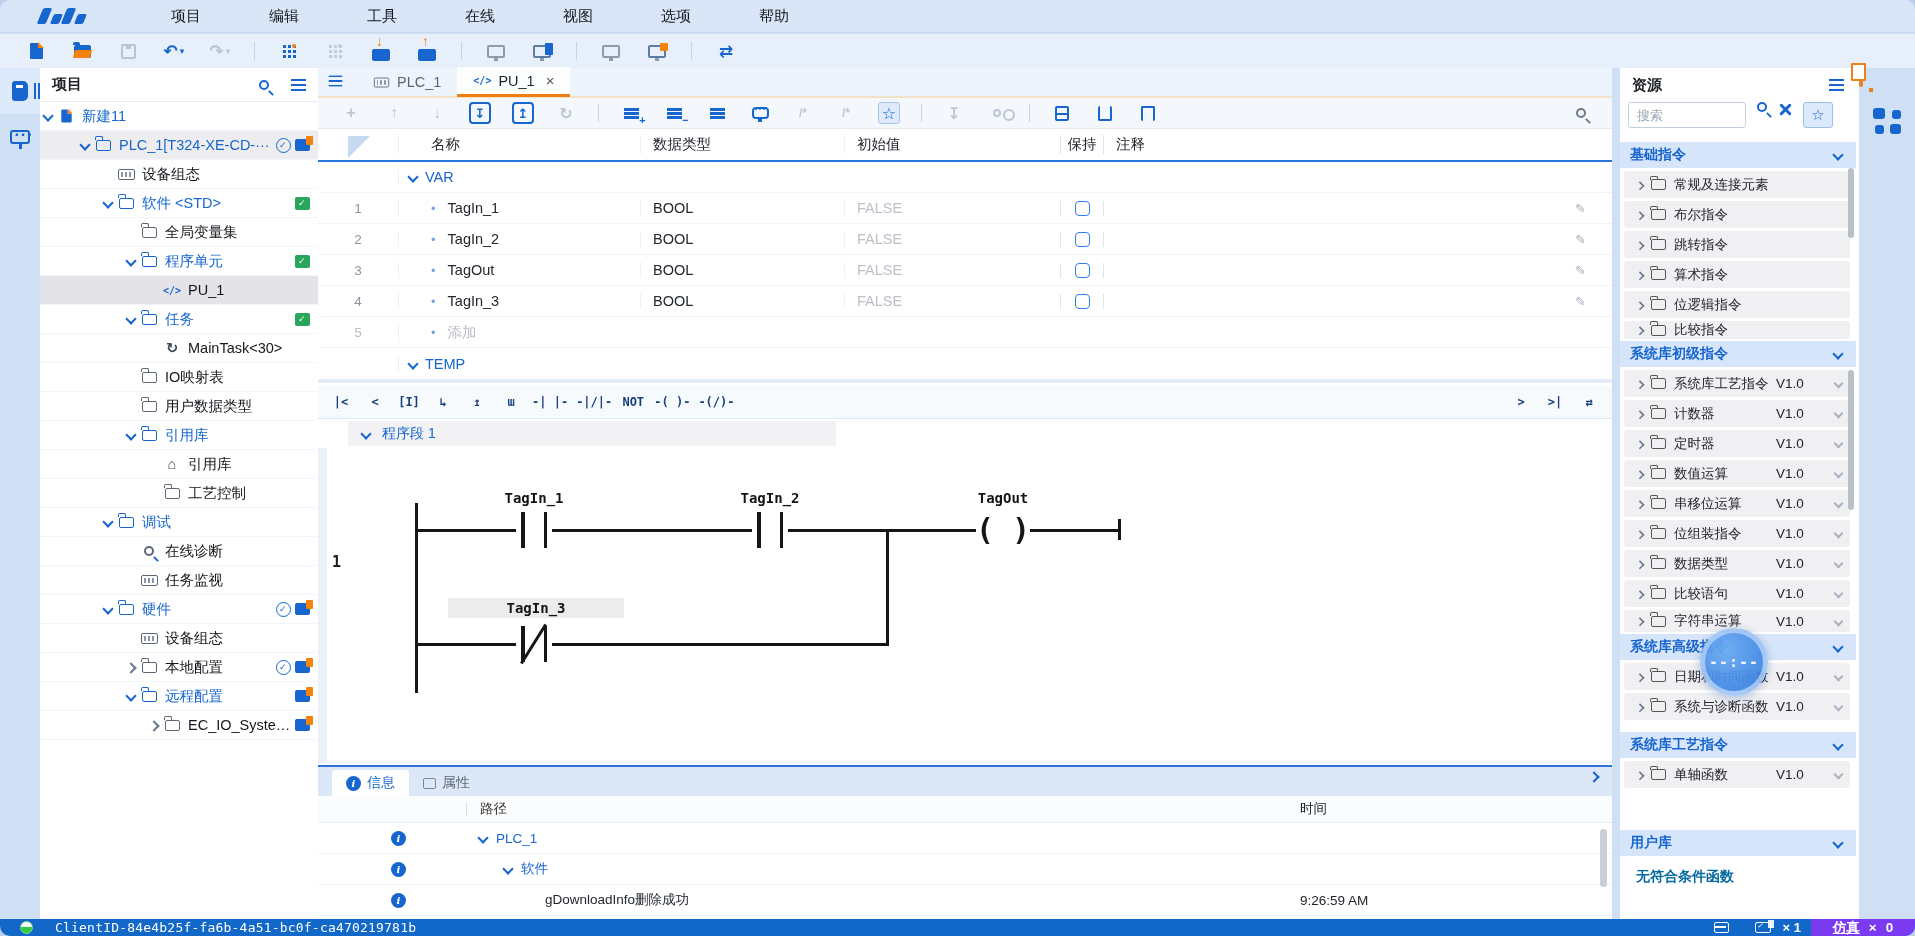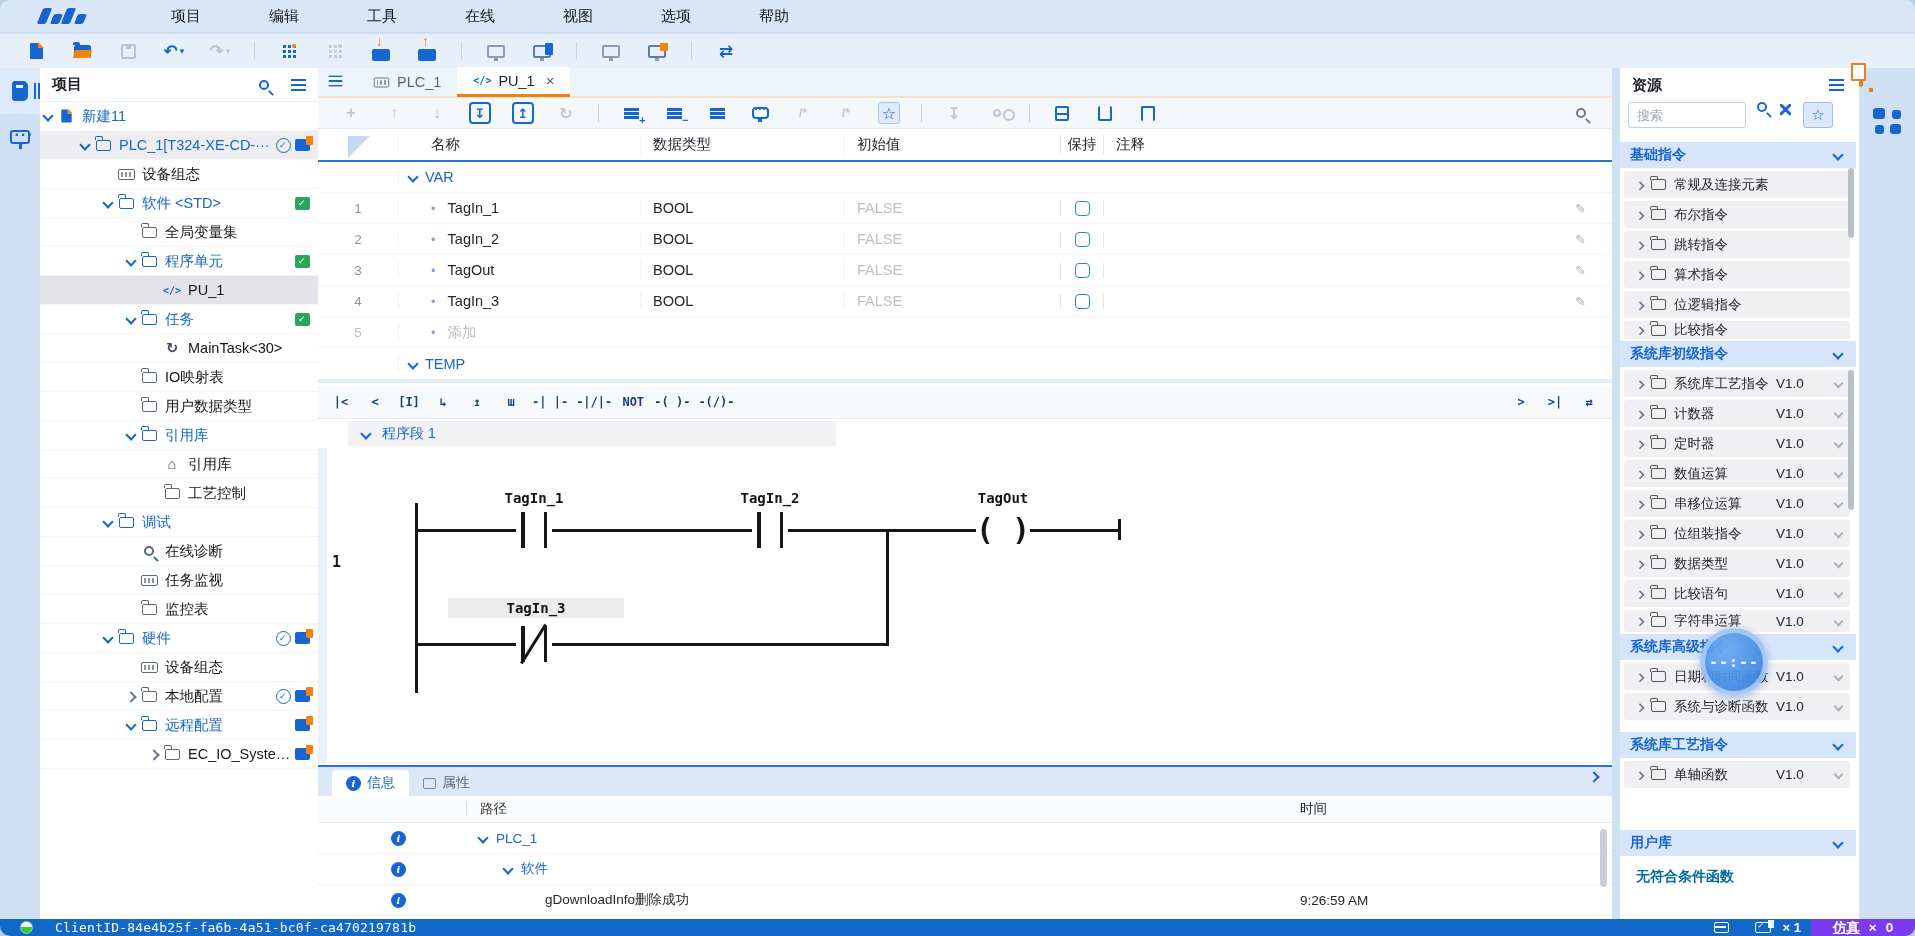--- a/index.html
+++ b/index.html
@@ -418,27 +418,20 @@
           </span>
           <span class="lbl">在线诊断</span>
         </div>
       <div class="tr l3">
           <i class="cv"></i>
           <span class="ico">
             <i class="dv"></i>
           </span>
           <span class="lbl">任务监视</span>
         </div>
-      <div class="tr l3">
-          <i class="cv"></i>
-          <span class="ico">
-            <i class="fo"></i>
-          </span>
-          <span class="lbl">监控表</span>
-        </div>
       <div class="tr l2 bl">
           <i class="cv d"></i>
           <span class="ico">
             <i class="fo"></i>
           </span>
           <span class="lbl">硬件</span>
           <span class="bds">
             <i class="b-chk"></i>
             <i class="b-org"></i>
           </span>

